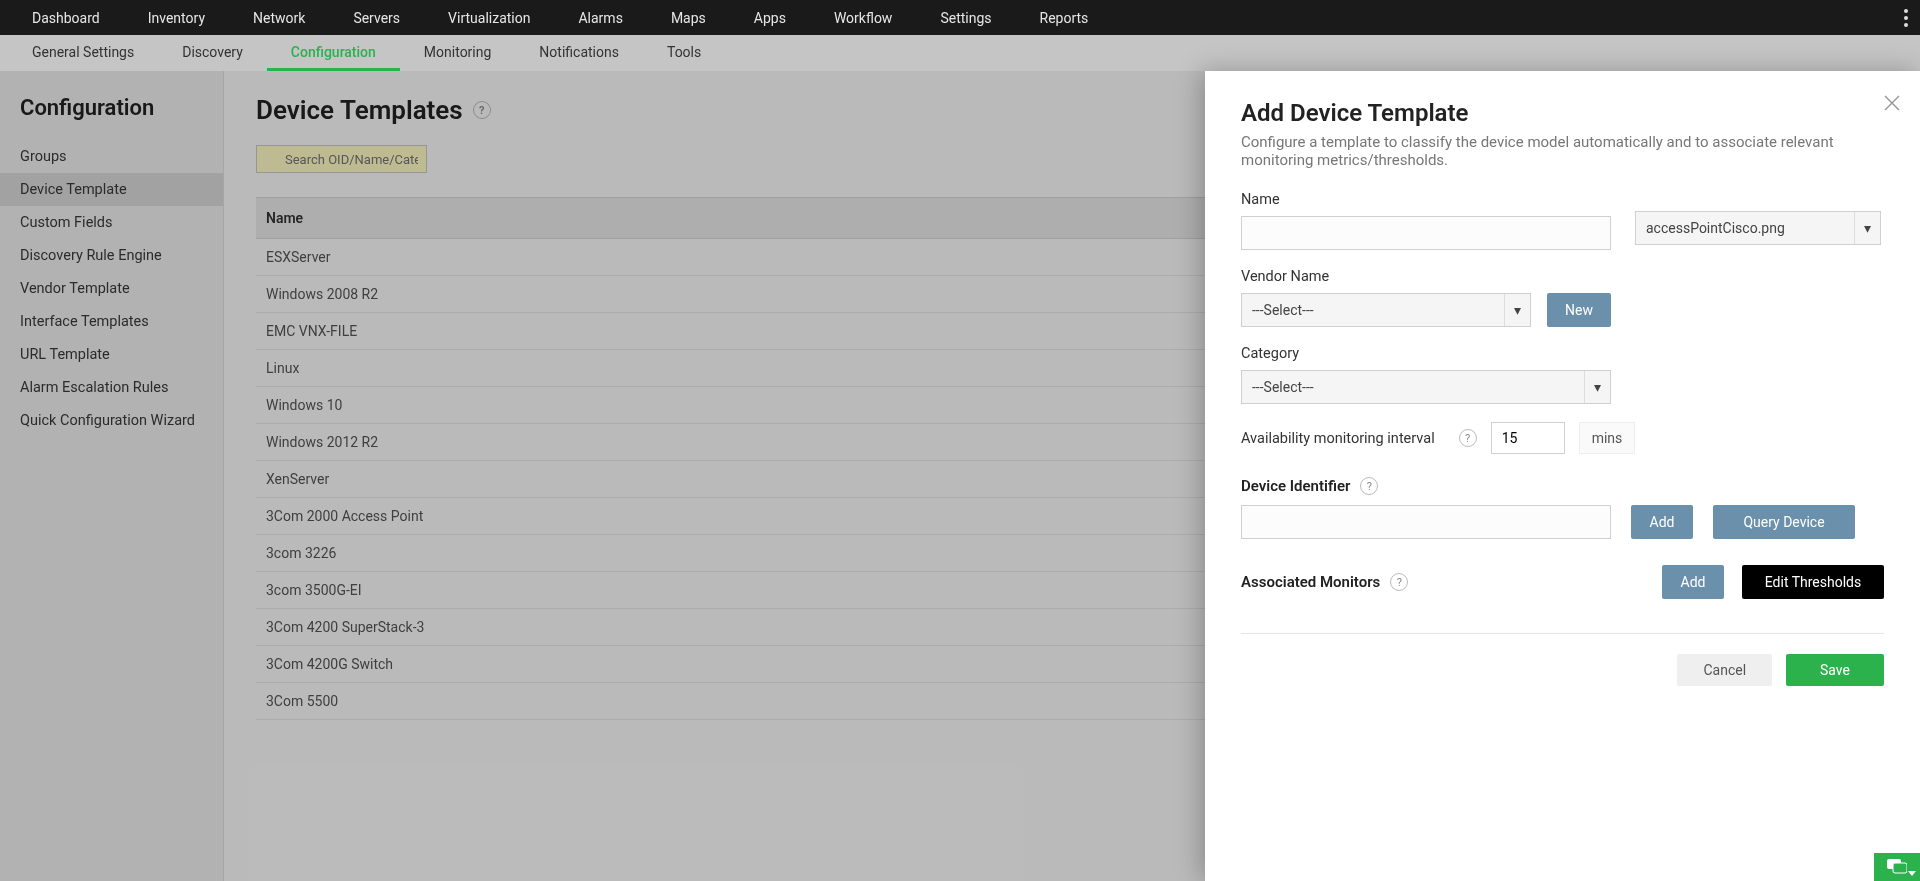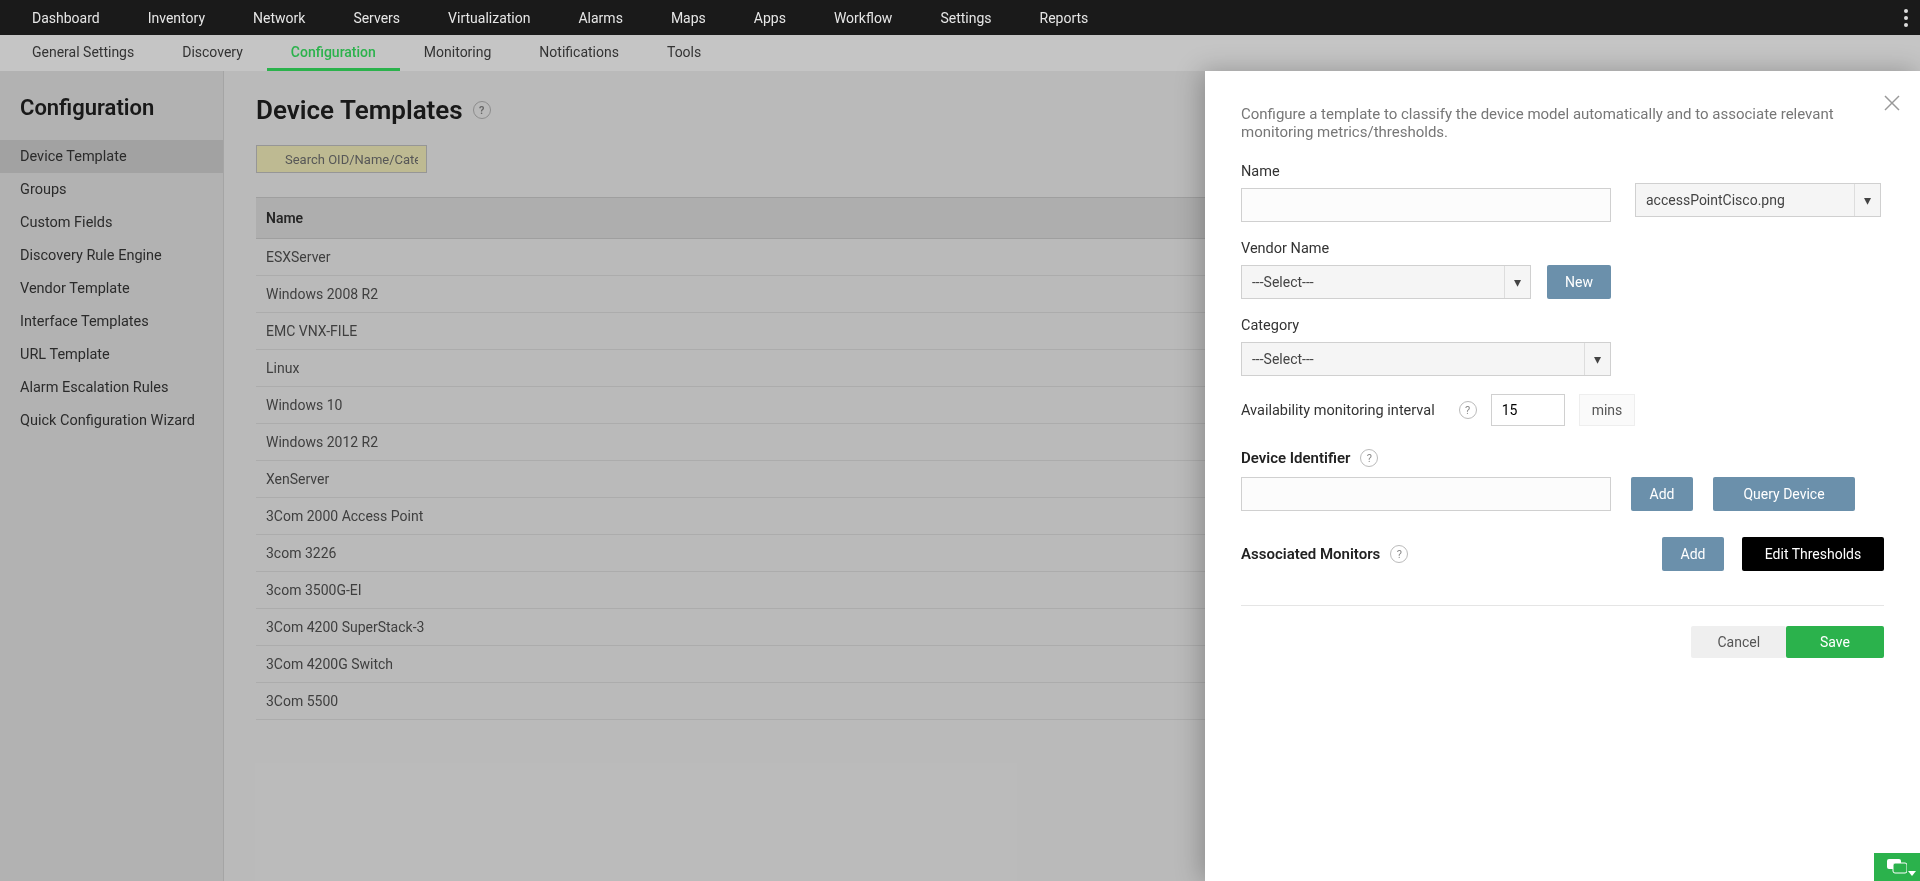--- a/index.html
+++ b/index.html
@@ -76,21 +76,21 @@
 
 .section-label { font-size: 15px; font-weight: 600; color: #222; display: inline-flex; align-items: center; }
 .ident-row { display: flex; gap: 20px; margin-top: 10px; align-items: center; }
 .ident-row input { flex: 0 0 370px; height: 34px; border: 1px solid #d0d0d0; background: #fcfcfc; padding: 0 10px; }
 
 .assoc-row { display: flex; justify-content: space-between; align-items: center; margin-top: 26px; }
 .assoc-buttons { display: flex; gap: 18px; }
 
 .divider { border-top: 1px solid #e5e5e5; margin-top: 34px; margin-bottom: 20px;}
 
-.footer-buttons { display: flex; justify-content: flex-end; }
+.footer-buttons { display: flex; justify-content: flex-end; gap: 14px; }
 .btn-cancel { background: #efefef; color: #555; border: none; height: 32px; padding: 0 26px; font-size: 14px; cursor: pointer; border-radius: 2px; }
 .btn-save { background: #2bb24c; color: #fff; border: none; height: 32px; padding: 0 34px; font-size: 14px; cursor: pointer; border-radius: 2px; }
 
 
 .chat-widget { position: absolute; right: 0; bottom: 0; width: 46px; height: 28px; background: #2bb24c; display: flex; align-items: center; justify-content: center; cursor: pointer; }
 .chat-widget svg { fill: #fff; }
 .chat-arrow { position: absolute; right: 4px; bottom: 4px; }
 </style>
 </head>
 <body>
@@ -121,22 +121,22 @@
   <div class="item">Discovery</div>
   <div class="item active">Configuration</div>
   <div class="item">Monitoring</div>
   <div class="item">Notifications</div>
   <div class="item">Tools</div>
 </div>
 
 <div class="main">
   <div class="sidebar">
     <h2>Configuration</h2>
+    <div class="navitem">Groups</div>
     <div class="navitem active">Device Template</div>
-    <div class="navitem">Groups</div>
     <div class="navitem">Custom Fields</div>
     <div class="navitem">Discovery Rule Engine</div>
     <div class="navitem">Vendor Template</div>
     <div class="navitem">Interface Templates</div>
     <div class="navitem">URL Template</div>
     <div class="navitem">Alarm Escalation Rules</div>
     <div class="navitem">Quick Configuration Wizard</div>
   </div>
 
   <div class="content">
@@ -221,20 +221,21 @@
 
 <div class="dim"></div>
 
 <div class="panel">
   <div class="close">
     <svg width="20" height="20" viewBox="0 0 20 20">
         <line x1="3" y1="3" x2="17" y2="17" stroke-width="1.5"></line>
         <line x1="17" y1="3" x2="3" y2="17" stroke-width="1.5"></line>
       </svg>
   </div>
+  <h2>Add Device Template</h2>
   <div class="desc">Configure a template to classify the device model automatically and to associate relevant monitoring metrics/thresholds.</div>
 
   <div class="form">
     <div class="row">
       <div class="col-left">
         <div class="field">
           <label>Name</label>
           <input type="text" style="">
         </div>
         <div class="field" style="margin-top:18px">

